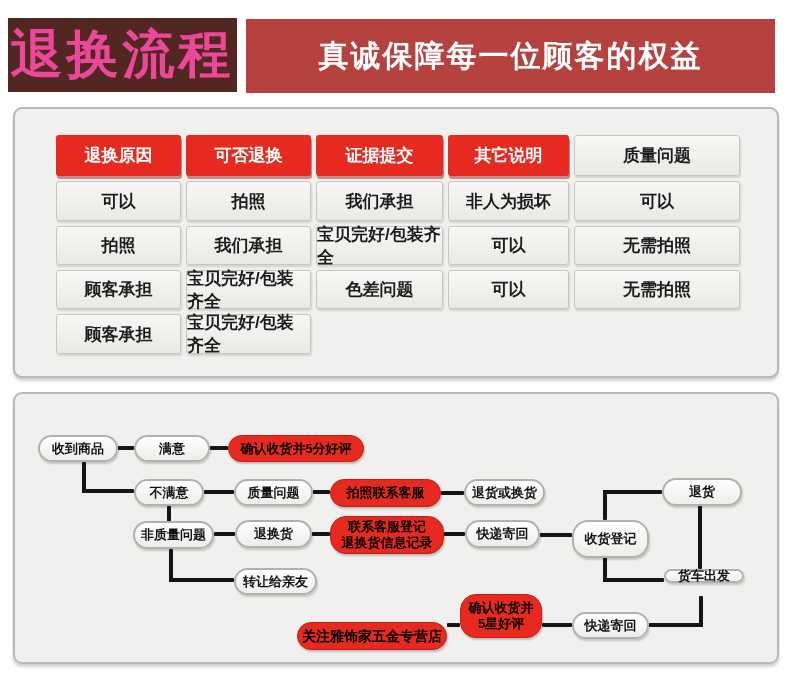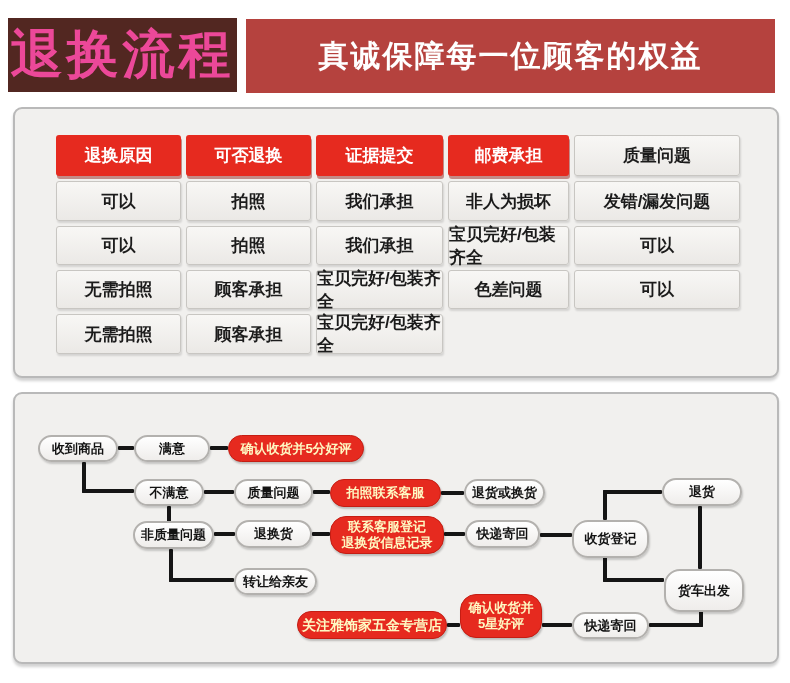--- a/index.html
+++ b/index.html
@@ -32,44 +32,43 @@
     box-shadow:1px 3px 0 rgba(140,15,8,.45);}
   .cell.body{background:linear-gradient(#f8f7f5,#ebe9e6);color:#1b1b1b;
     border:1px solid #c8c6c2;box-shadow:1px 2px 2px rgba(0,0,0,.12);}
 
   
   .flow-node{position:absolute;display:flex;align-items:center;justify-content:center;
     box-sizing:border-box;border-radius:16px;font-weight:bold;font-size:13px;line-height:1.2;
     white-space:pre;text-align:center;}
   .flow-node.plain{background:linear-gradient(#ffffff,#efedeb);border:2px solid #b3b1ae;
     color:#121212;box-shadow:1px 2px 2px rgba(0,0,0,.18);}
-  .flow-node.highlight{background:var(--accent,#e62a1f);color:#fef9c3;border:1px solid #c51d13;
+  .flow-node.highlight{background:var(--accent,#e62a1f);color:#000000;border:1px solid #c51d13;
     box-shadow:1px 2px 2px rgba(0,0,0,.22);}
   .flow-edge{position:absolute;background:#151515;border-radius:1px;}
 </style>
 </head>
 <body>
 
 <div class="page" style="--accent: #e62a1f; --title-bg: #522721; --banner-bg: #b5423e;">
 
   <div class="hdr-title">退换流程</div>
   <div class="hdr-banner">真诚保障每一位顾客的权益</div>
 
   <div class="panel table-panel">
     <div class="policy-grid">
         <div class="cell head">退换原因</div>
         <div class="cell head">可否退换</div>
         <div class="cell head">证据提交</div>
-        <div class="cell head">邮费承担</div>
+        <div class="cell head">其它说明</div>
         <div class="cell body">质量问题</div>
         <div class="cell body">可以</div>
         <div class="cell body">拍照</div>
         <div class="cell body">我们承担</div>
         <div class="cell body">非人为损坏</div>
-        <div class="cell body">发错/漏发问题</div>
         <div class="cell body">可以</div>
         <div class="cell body">拍照</div>
         <div class="cell body">我们承担</div>
         <div class="cell body">宝贝完好/包装齐全</div>
         <div class="cell body">可以</div>
         <div class="cell body">无需拍照</div>
         <div class="cell body">顾客承担</div>
         <div class="cell body">宝贝完好/包装齐全</div>
         <div class="cell body">色差问题</div>
         <div class="cell body">可以</div>
@@ -112,21 +111,21 @@
         <div class="flow-node highlight" style="left: 315px; top: 85px; width: 111px; height: 28px;">拍照联系客服</div>
         <div class="flow-node plain" style="left: 449px; top: 85px; width: 81px; height: 27px;">退货或换货</div>
         <div class="flow-node plain" style="left: 647px; top: 84px; width: 80px; height: 28px;">退货</div>
         <div class="flow-node plain" style="left: 118px; top: 127px; width: 81px; height: 28px;">非质量问题</div>
         <div class="flow-node plain" style="left: 220px; top: 126px; width: 77px; height: 28px;">退换货</div>
         <div class="flow-node highlight" style="left: 315px; top: 122px; width: 114px; height: 38px;">联系客服登记
 退换货信息记录</div>
         <div class="flow-node plain" style="left: 450px; top: 126px; width: 75px; height: 28px;">快递寄回</div>
         <div class="flow-node plain" style="left: 557px; top: 126px; width: 77px; height: 38px;">收货登记</div>
         <div class="flow-node plain" style="left: 219px; top: 174px; width: 83px; height: 27px;">转让给亲友</div>
-        <div class="flow-node plain" style="left: 649px; top: 175px; width: 80px; height: 43px;">货车出发</div>
-        <div class="flow-node highlight" style="left: 282px; top: 217px; width: 150px; height: 28px; font-size: 14px; text-align: center;">关注雅饰家五金专营店</div>
+        <div class="flow-node plain" style="left: 649px; top: 175px; width: 80px; height: 14px;">货车出发</div>
+        <div class="flow-node highlight" style="left: 282px; top: 228px; width: 150px; height: 28px; font-size: 14px; text-align: center;">关注雅饰家五金专营店</div>
         <div class="flow-node highlight" style="left: 445px; top: 200px; width: 82px; height: 44px;">确认收货并
 5星好评</div>
         <div class="flow-node plain" style="left: 557px; top: 218px; width: 77px; height: 27px;">快递寄回</div>
       </div>
   </div>
 
 </div>
 
 </body></html>

